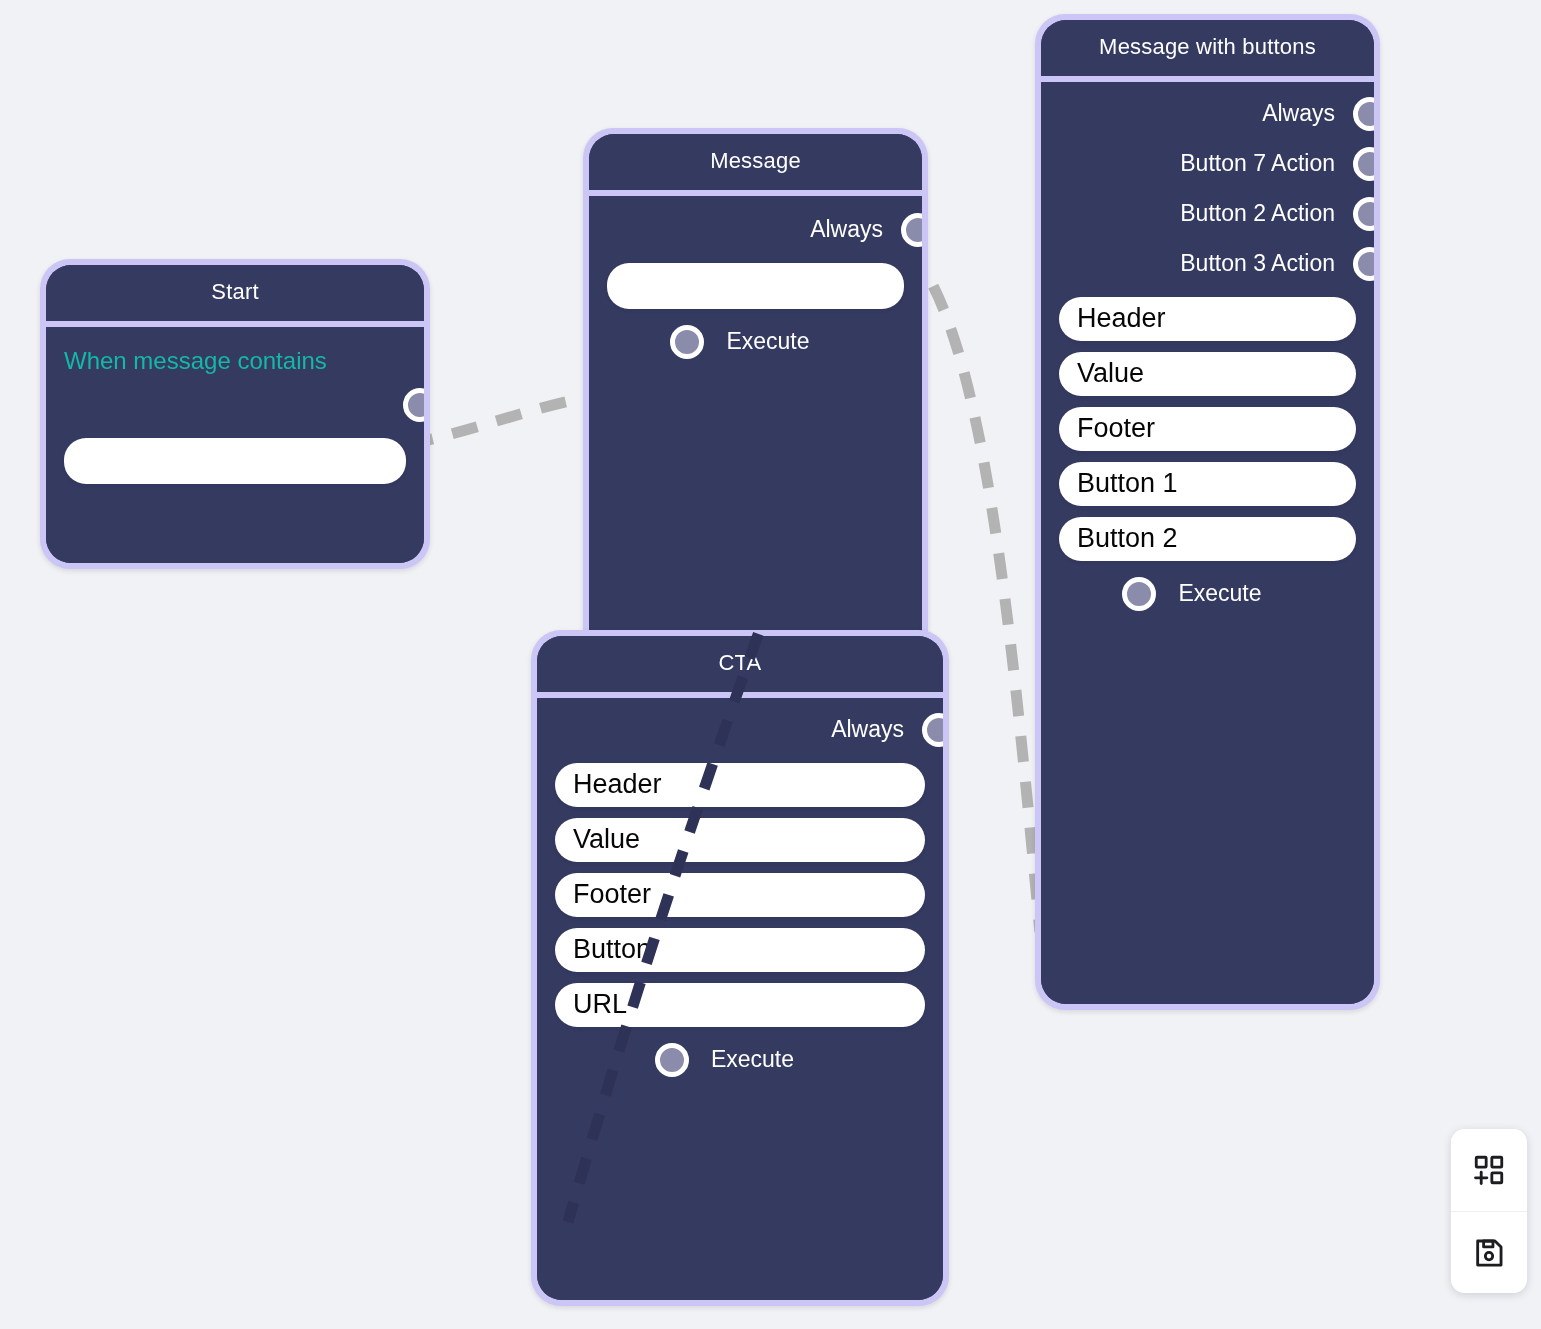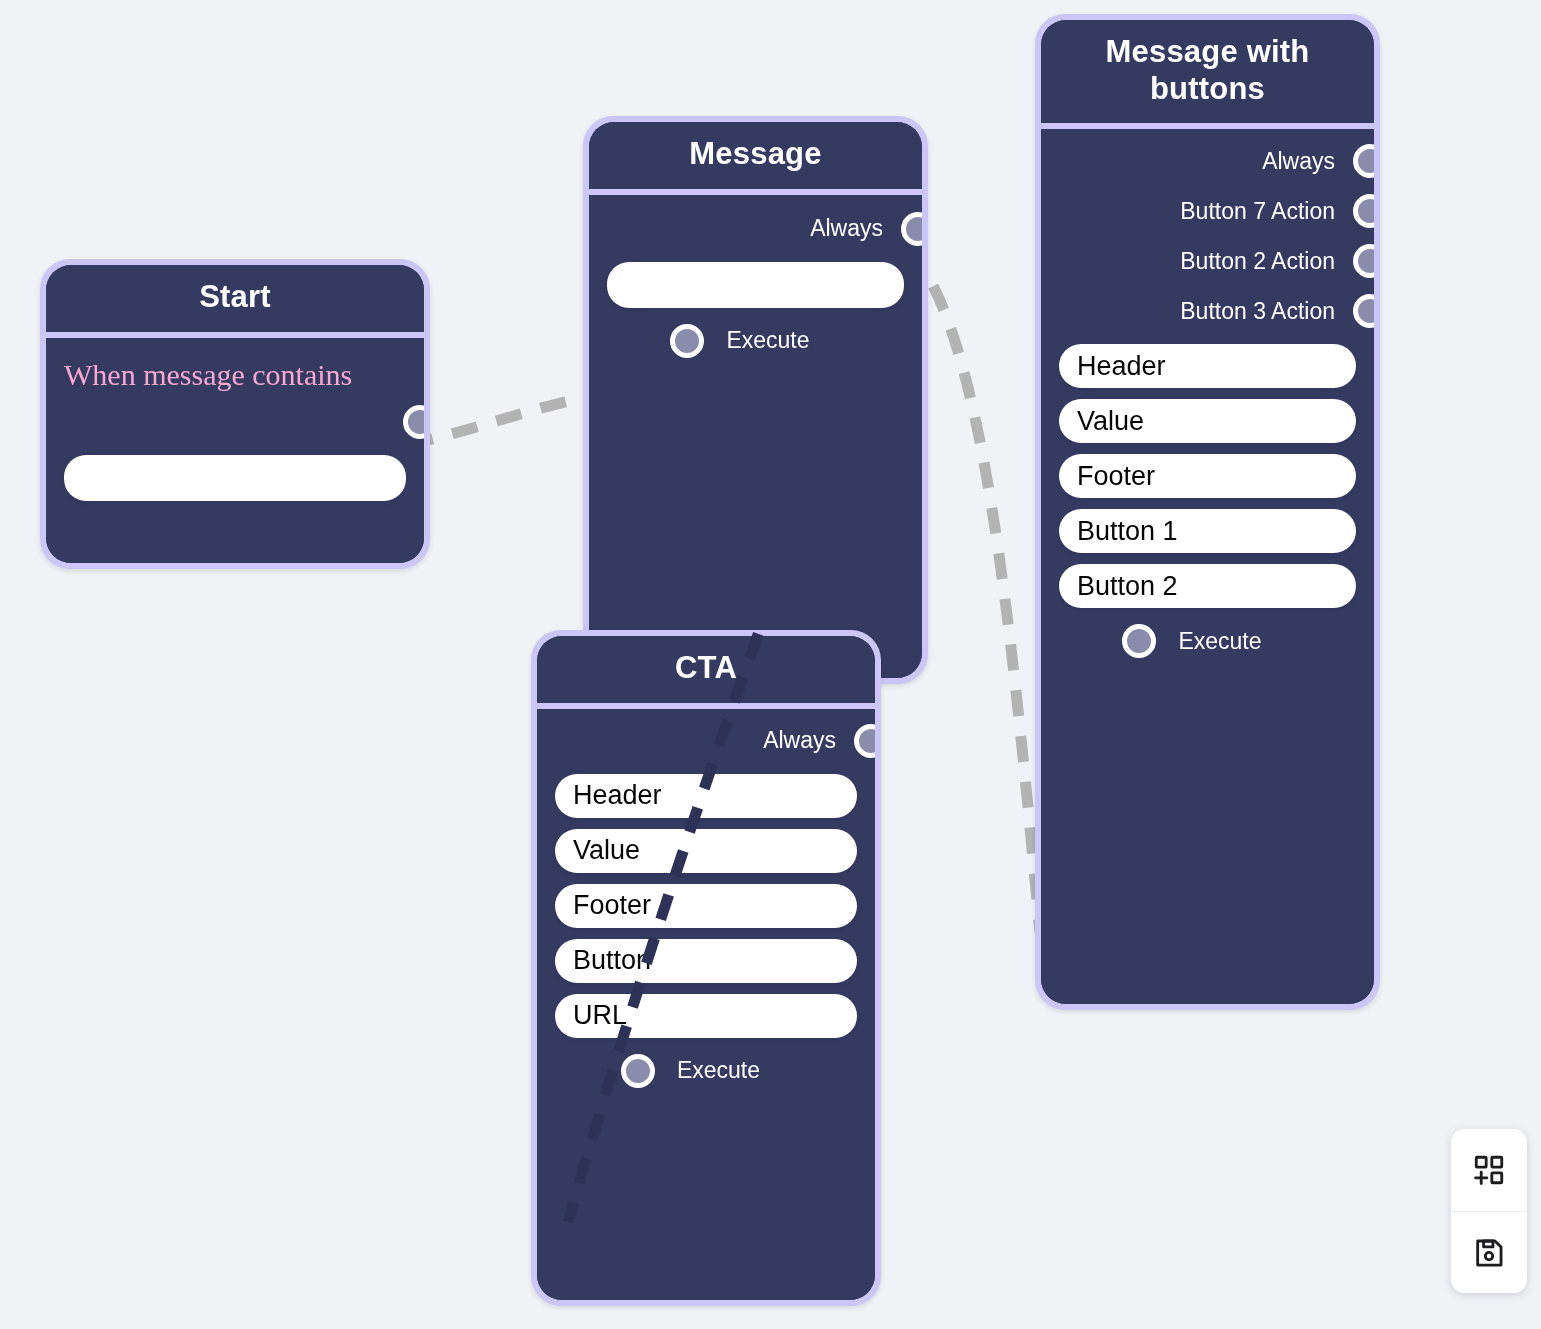--- a/index.html
+++ b/index.html
@@ -46,22 +46,22 @@
     border-radius: 25px;
     overflow: hidden;
     height: 100%;
     display: flex;
     flex-direction: column;
   }
   .node-header {
     background: #353a61;
     color: #ffffff;
     text-align: center;
-    font-size: 31px;
-    font-weight: 700;
+    font-size: 22px;
+    font-weight: 400;
     line-height: 1.18;
     padding: 14px 12px 16px;
     border-bottom: 6px solid #cbc6f5;
     letter-spacing: .2px;
   }
   .node-body {
     background: #353a61;
     flex: 1;
     padding: 10px 14px 16px;
     position: relative;
@@ -107,34 +107,33 @@
     font-family: "Liberation Sans", "DejaVu Sans", sans-serif;
     font-size: 27px;
     color: #060606;
     outline: none;
     box-shadow: 0 2px 3px rgba(40,40,70,.18);
   }
   .field.empty { height: 46px; }
 
   
   #node-start   { left: 40px;   top: 259px; width: 390px;  height: 310px; }
-  #node-message { left: 583px;  top: 116px; width: 345px;  height: 568px; }
-  #node-cta     { left: 531px;  top: 630px; width: 350px;  height: 676px; }
+  #node-message { left: 583px;  top: 128px; width: 345px;  height: 568px; }
+  #node-cta     { left: 531px;  top: 630px; width: 418px;  height: 676px; }
   #node-mwb     { left: 1035px; top: 14px;  width: 345px;  height: 996px; }
 
   #node-start .node-body   { padding: 6px 18px 14px; }
   #node-message .node-body { padding: 6px 18px 14px; }
   #node-cta .node-body     { padding: 4px 18px 12px; }
   #node-mwb .node-body     { padding: 4px 18px 12px; }
 
   .body-text {
-    color: #f9a8d4;
-    font-size: 30px;
+    color: #14b8a6;
+    font-size: 24px;
     padding: 14px 0 2px;
-    font-family: Liberation Serif, serif;
   }
 
   
   #toolbar {
     position: absolute;
     right: 14px;
     bottom: 36px;
     width: 76px;
     background: #ffffff;
     border-radius: 14px;

